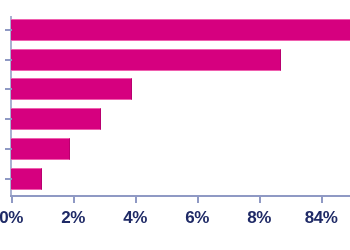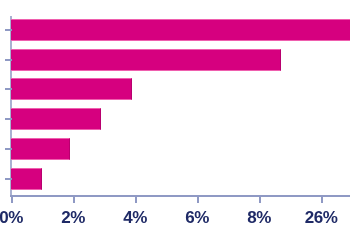--- a/index.html
+++ b/index.html
@@ -140,17 +140,17 @@
         <div class="x-tick" style="left: 197px;"></div>
         <div class="x-tick" style="left: 259px;"></div>
         <div class="x-tick" style="left: 321px;"></div>
       </div>
     <div id="x-labels">
         <div class="x-label" style="left: 11px;">0%</div>
         <div class="x-label" style="left: 73px;">2%</div>
         <div class="x-label" style="left: 135px;">4%</div>
         <div class="x-label" style="left: 197px;">6%</div>
         <div class="x-label" style="left: 259px;">8%</div>
-        <div class="x-label" style="left: 321px;">26%</div>
+        <div class="x-label" style="left: 321px;">84%</div>
       </div>
 
   </div>
 </div>
 
 </body></html>

